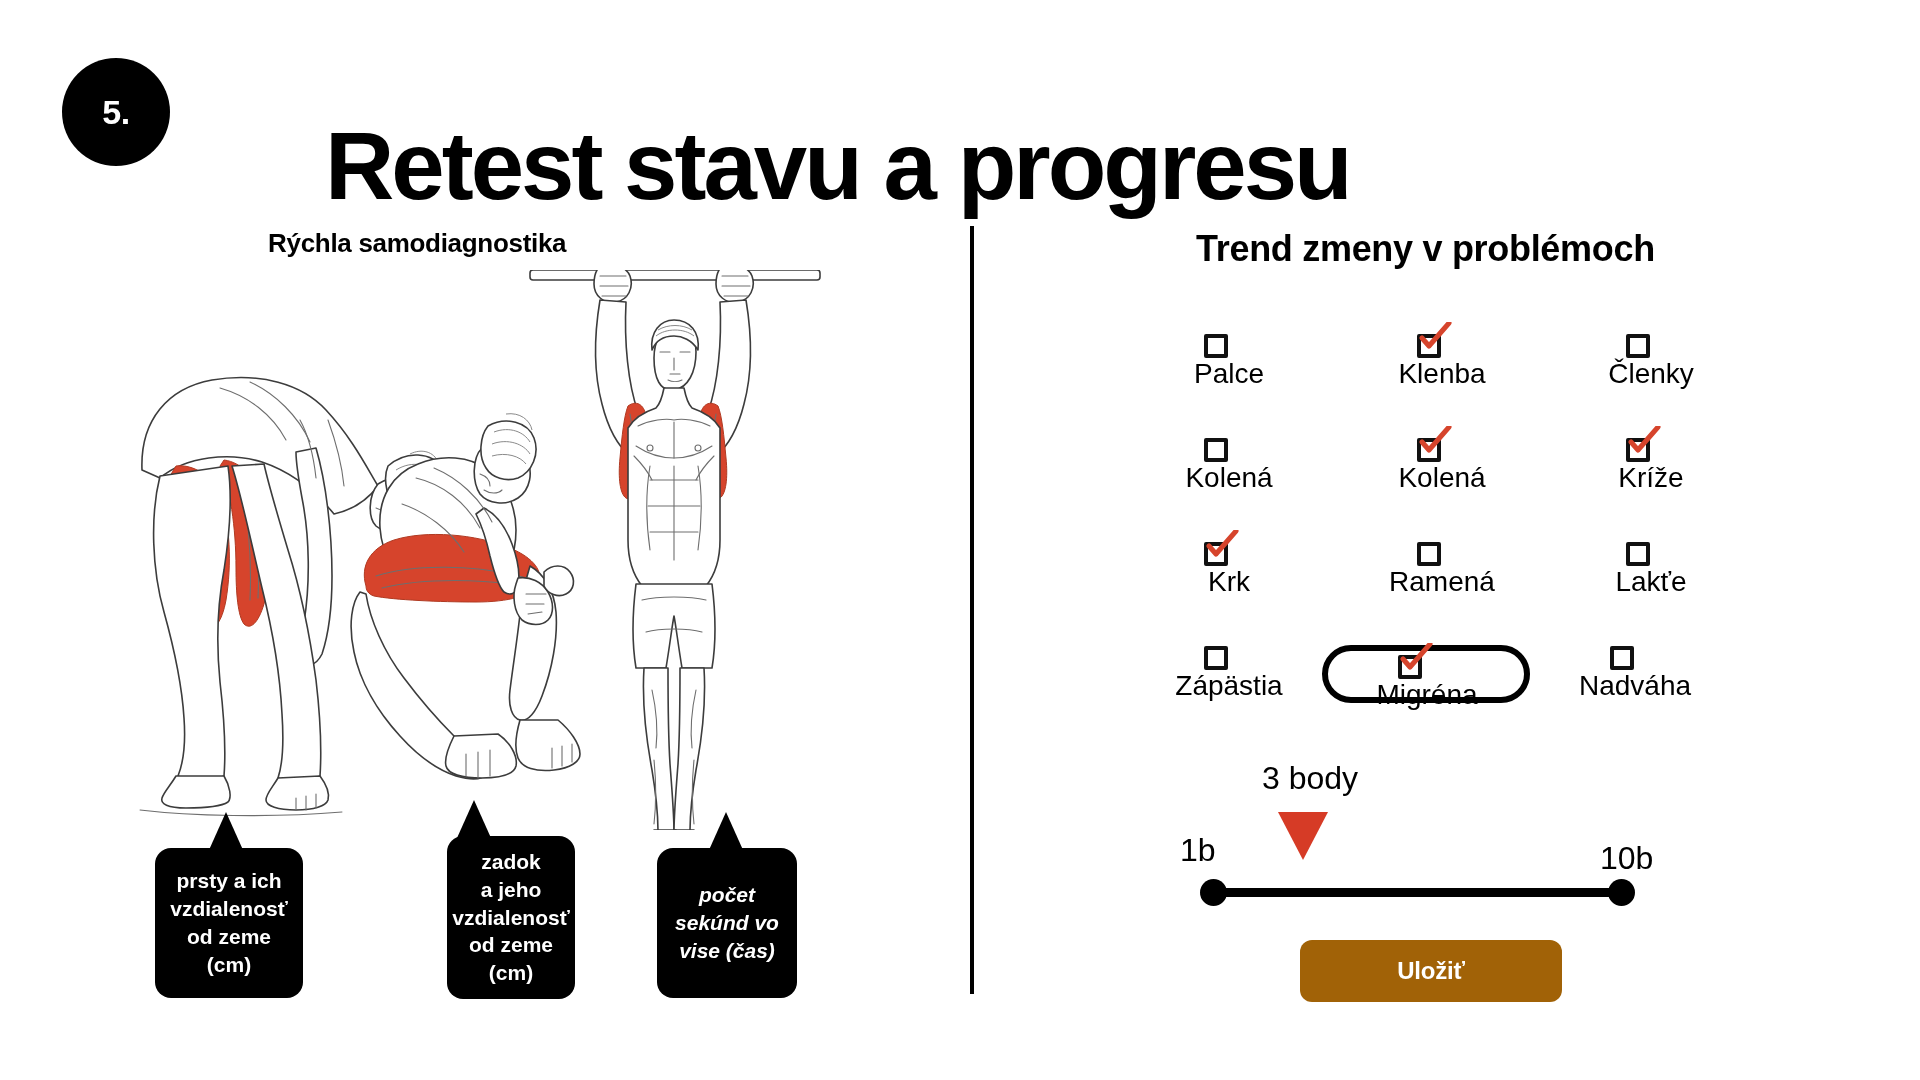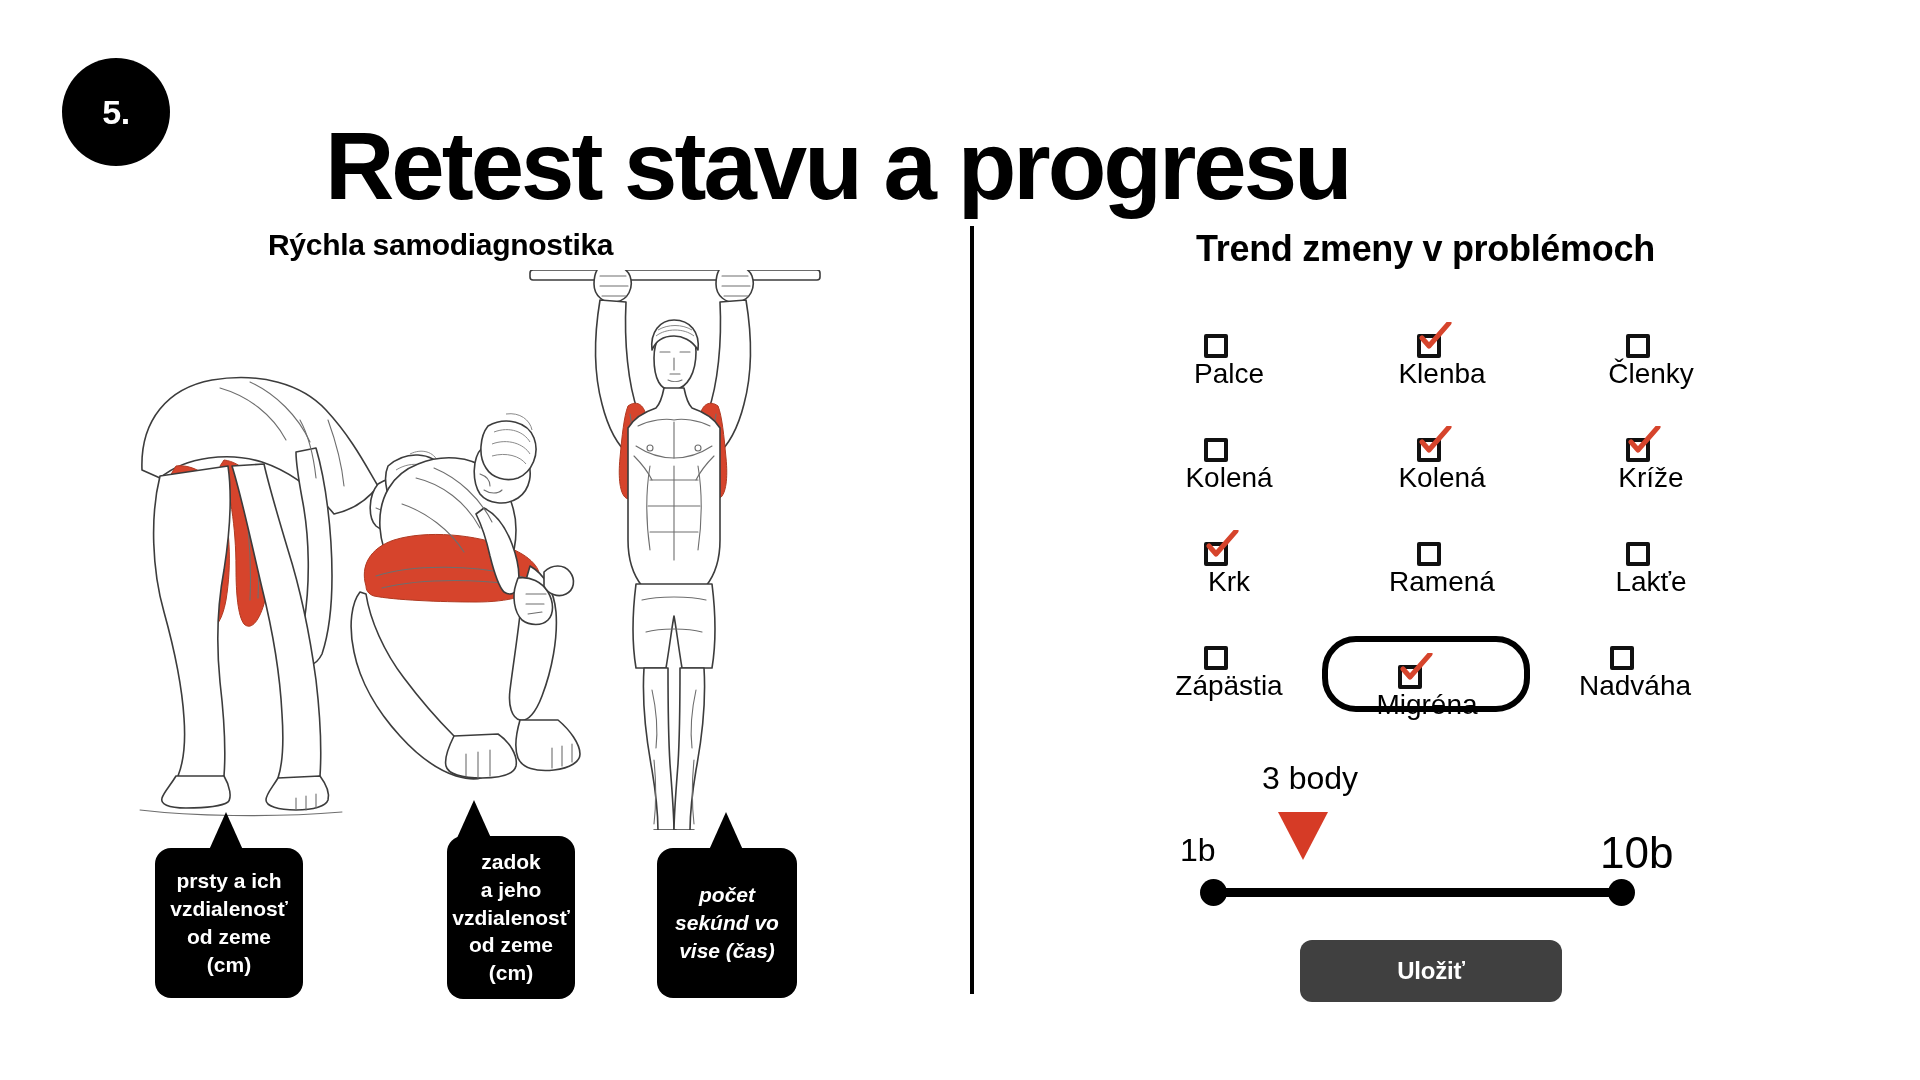--- a/index.html
+++ b/index.html
@@ -52,21 +52,21 @@
     width: 4px;
     height: 768px;
     background: #000000;
   }
 
   
   #left-panel-title {
     position: absolute;
     left: 268px;
     top: 228px;
-    font-size: 30px;
+    font-size: 26px;
     font-weight: 700;
     letter-spacing: -0.3px;
   }
 
   #illustrations {
     position: absolute;
     left: 120px;
     top: 270px;
     width: 800px;
     height: 560px;
@@ -165,21 +165,22 @@
     font-weight: 400;
     letter-spacing: 0px;
     white-space: nowrap;
   }
 
   .cb-item.highlighted {
     border: 6px solid #000000;
     border-radius: 34px;
     padding: 23px 22px 6px 16px;
     margin-left: -16px;
-    height: 76px;
+    height: 58px;
+    justify-content: center;
   }
   .cb-item.highlighted .cb-label { margin-left: 8px; }
 
   
   #slider-area {
     position: absolute;
     left: 1190px;
     top: 760px;
     width: 460px;
     height: 120px;
@@ -221,33 +222,33 @@
   #knob-max { left: 418px; }
   #slider-min-label {
     position: absolute;
     left: -10px;
     top: 72px;
     font-size: 32px;
   }
   #slider-max-label {
     position: absolute;
     left: 410px;
-    top: 68px;
-    font-size: 44px;
+    top: 80px;
+    font-size: 32px;
   }
 
   
   #save-button {
     position: absolute;
     left: 1300px;
     top: 940px;
     width: 262px;
     height: 62px;
     border-radius: 12px;
-    background: #404040;
+    background: #a16207;
     color: #ffffff;
     border: none;
     font-family: "Liberation Sans", sans-serif;
     font-size: 24px;
     font-weight: 700;
     letter-spacing: -0.2px;
     cursor: pointer;
   }
 </style>
 </head>

